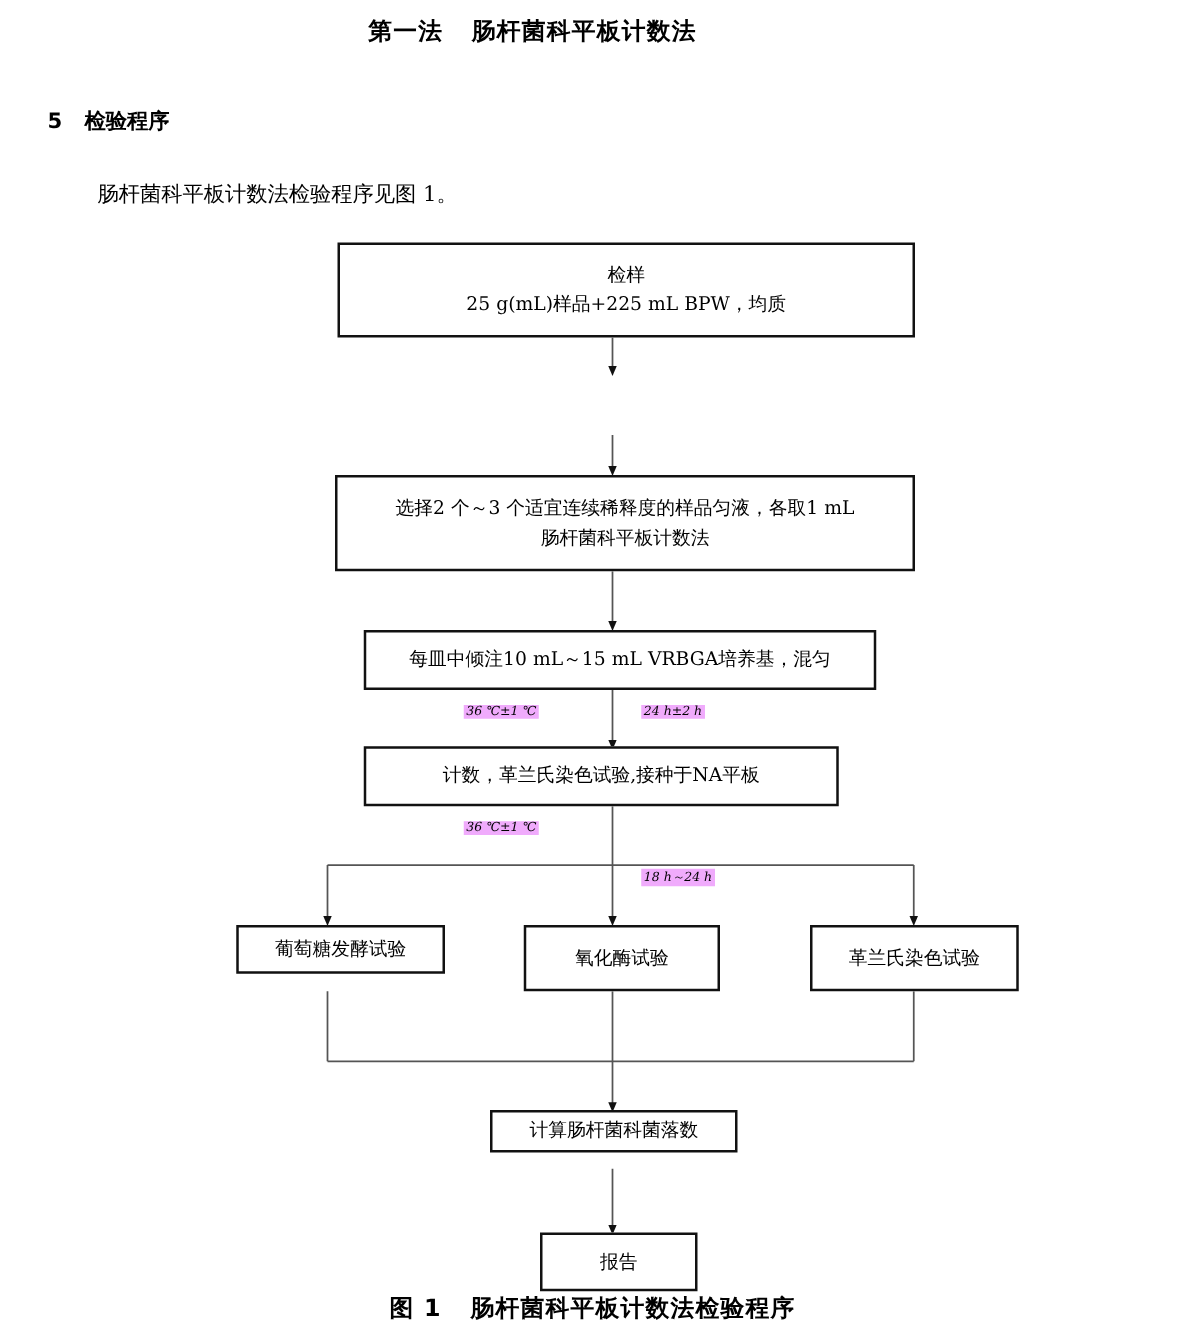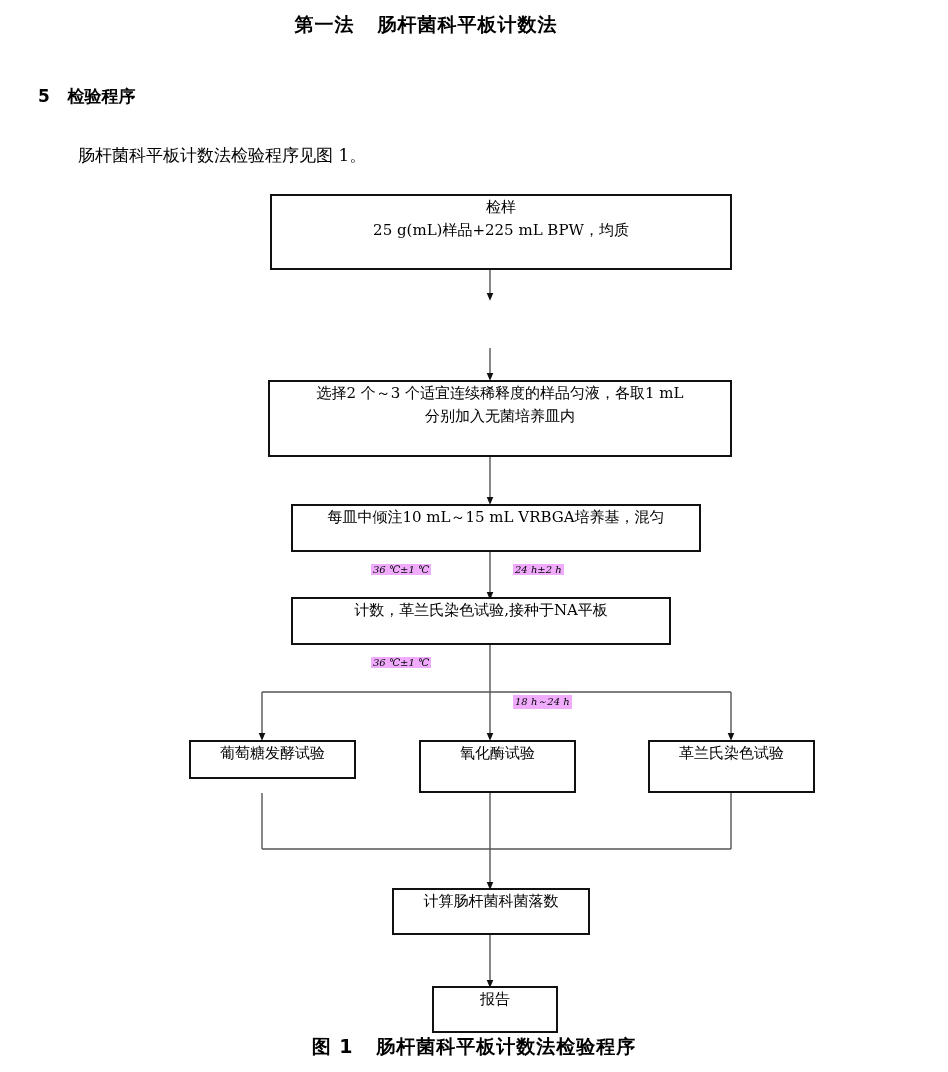--- a/index.html
+++ b/index.html
@@ -75,20 +75,21 @@
   }
 
   .node {
     position: absolute;
     box-sizing: border-box;
     border: 2px solid #111111;
     background: #ffffff;
     display: flex;
     flex-direction: column;
     align-items: center;
+    justify-content: center;
     font-size: 15px;
     line-height: 1.55;
     text-align: center;
     white-space: pre;
   }
   .node .line { display: block; }
 
   .edge-label {
     position: absolute;
     font-size: 10px;
@@ -140,21 +141,21 @@
   </svg>
 
   <div class="node" style="left:270px; top:194px; width:462px; height:76px;">
     <span class="line">检样</span>
     <span class="line">25 g(mL)样品+225 mL BPW，均质</span>
   </div>
 
 
   <div class="node" style="left:268px; top:380px; width:464px; height:77px;">
     <span class="line">选择2 个～3 个适宜连续稀释度的样品匀液，各取1 mL</span>
-    <span class="line">分别加入无菌培养皿内</span>
+    <span class="line">肠杆菌科平板计数法</span>
   </div>
 
   <div class="node" style="left:291px; top:504px; width:410px; height:48px;">
     <span class="line">每皿中倾注10 mL～15 mL VRBGA培养基，混匀</span>
   </div>
 
   <div class="node" style="left:291px; top:597px; width:380px; height:48px;">
     <span class="line">计数，革兰氏染色试验,接种于NA平板</span>
   </div>
 
@@ -163,21 +164,21 @@
   </div>
 
   <div class="node" style="left:419px; top:740px; width:157px; height:53px;">
     <span class="line">氧化酶试验</span>
   </div>
 
   <div class="node" style="left:648px; top:740px; width:167px; height:53px;">
     <span class="line">革兰氏染色试验</span>
   </div>
 
-  <div class="node" style="left:392px; top:888px; width:198px; height:47px;">
+  <div class="node" style="left:392px; top:888px; width:198px; height:34px;">
     <span class="line">计算肠杆菌科菌落数</span>
   </div>
 
   <div class="node" style="left:432px; top:986px; width:126px; height:47px;">
     <span class="line">报告</span>
   </div>
 
   <div class="edge-label" style="left:371px; top:564px;">36 ℃±1 ℃</div>
   <div class="edge-label" style="left:513px; top:564px;">24 h±2 h</div>
   <div class="edge-label" style="left:371px; top:657px;">36 ℃±1 ℃</div>

